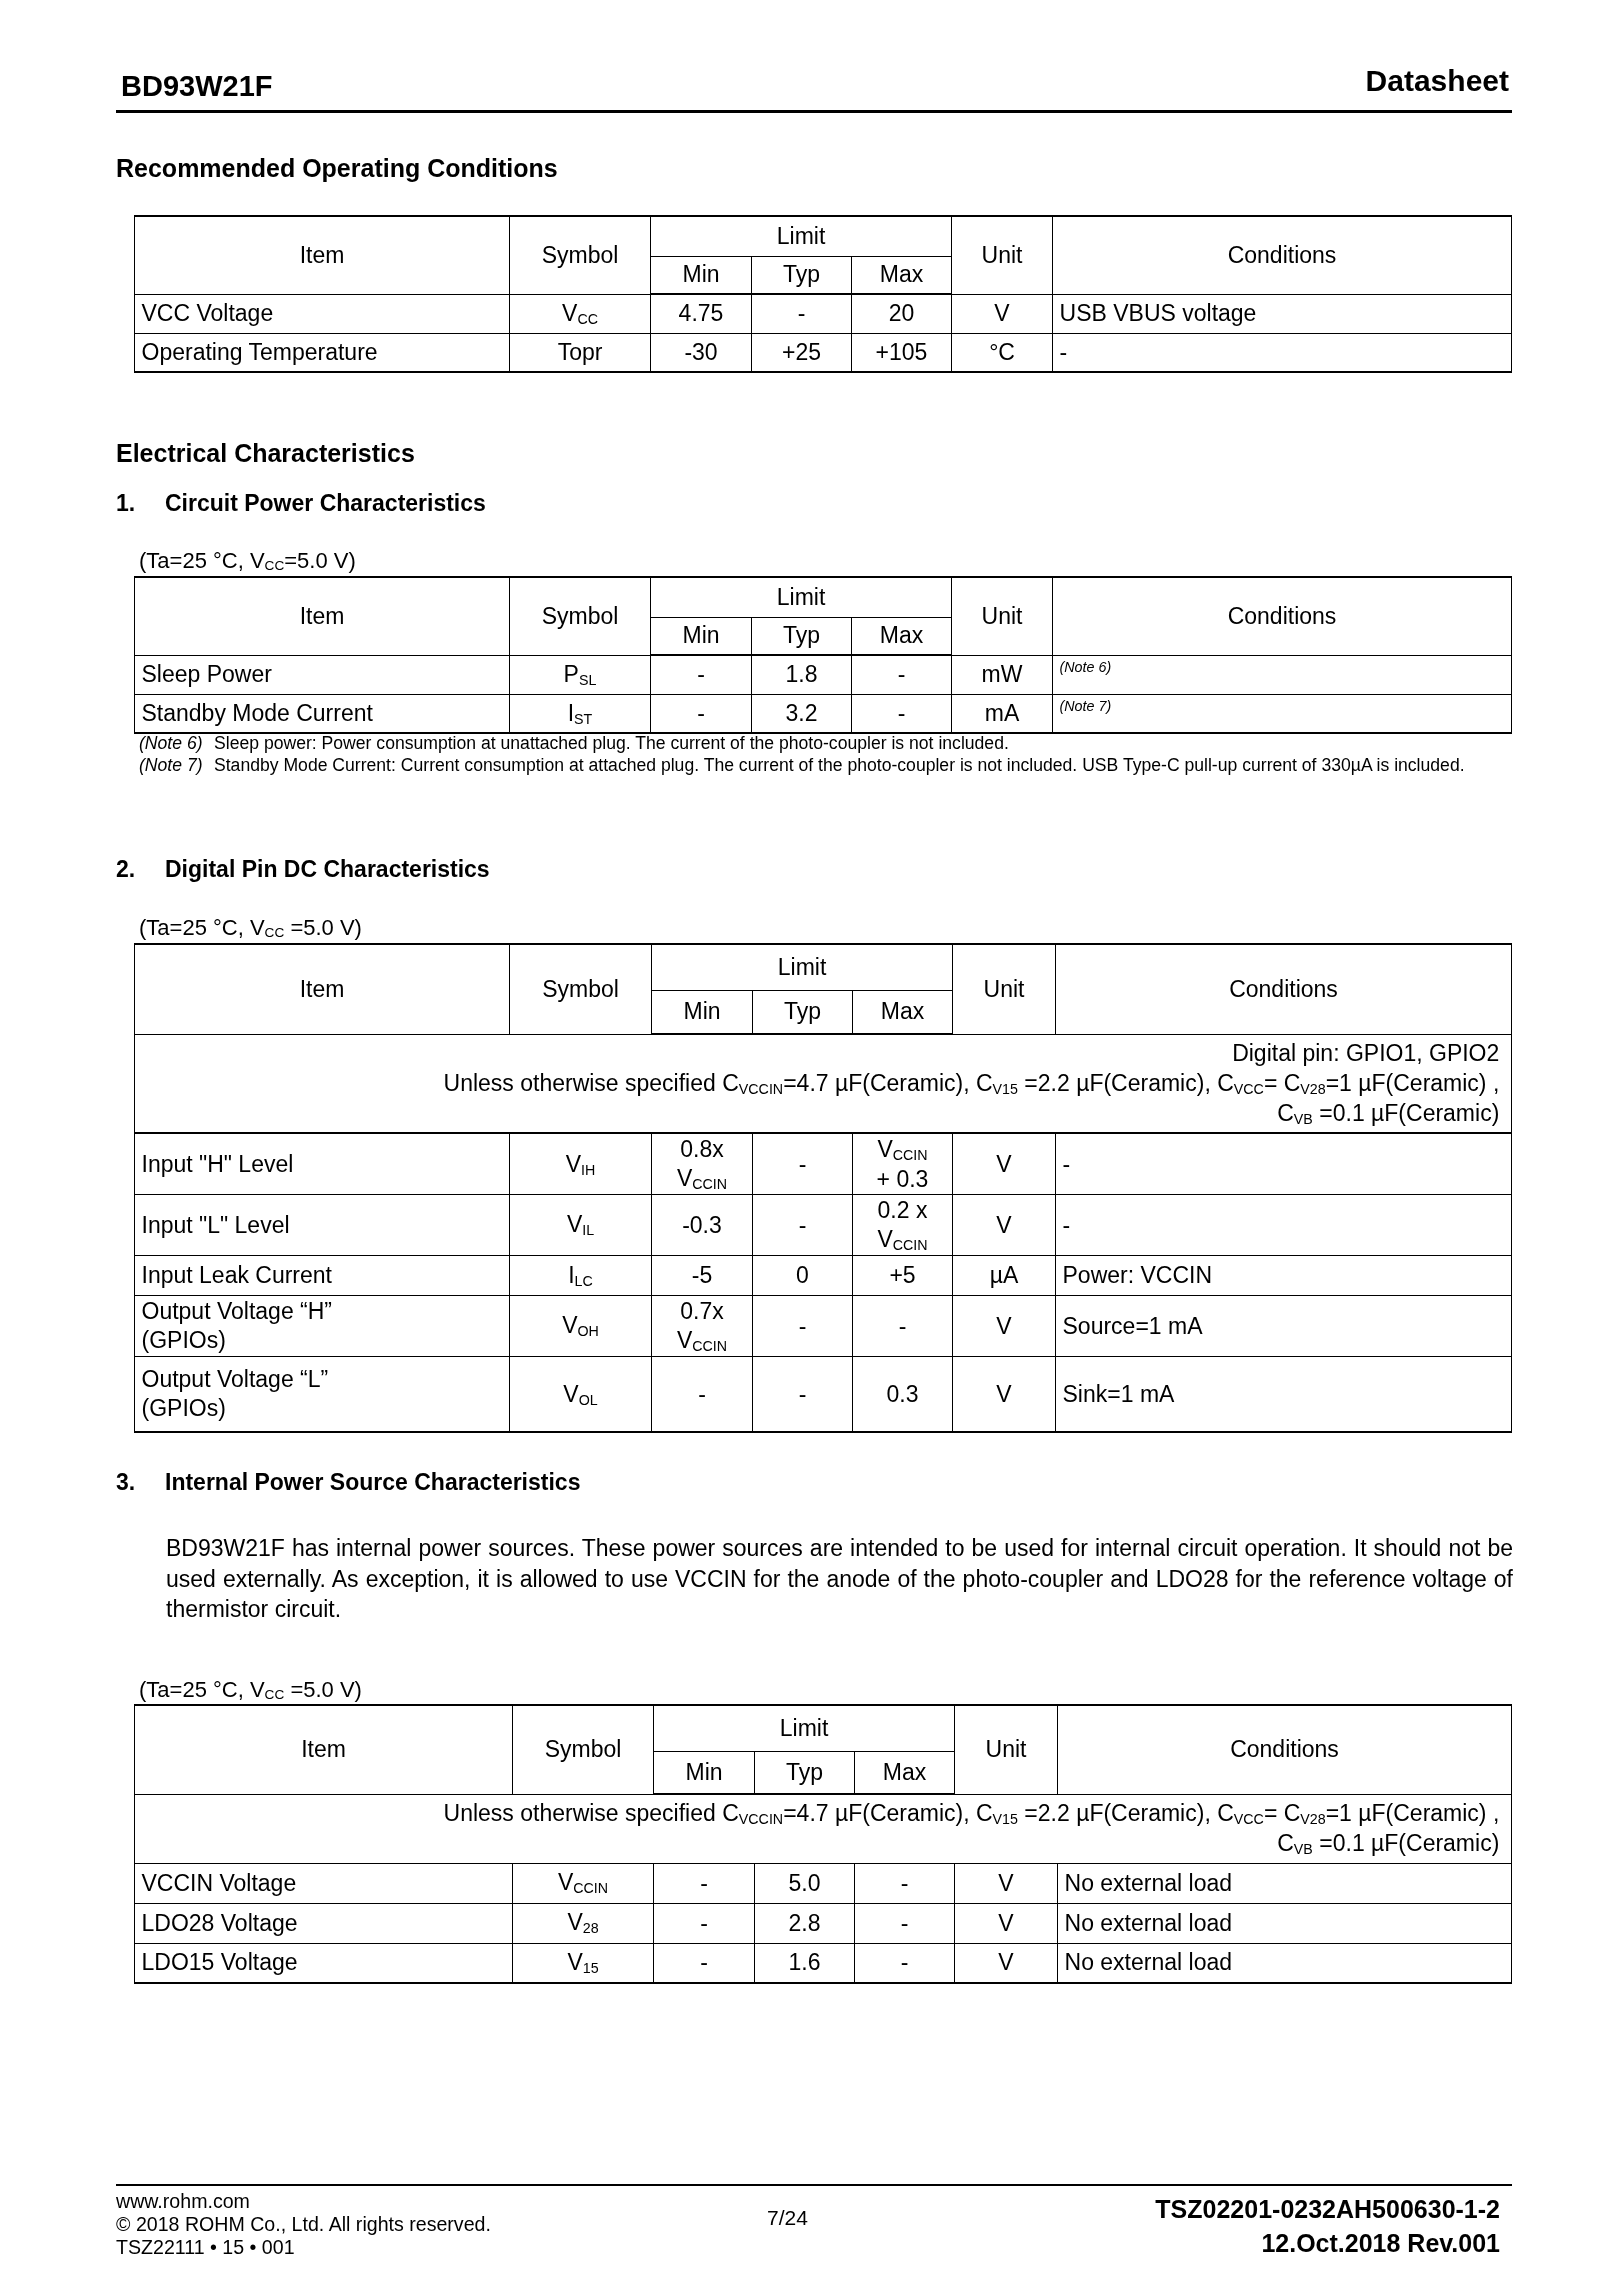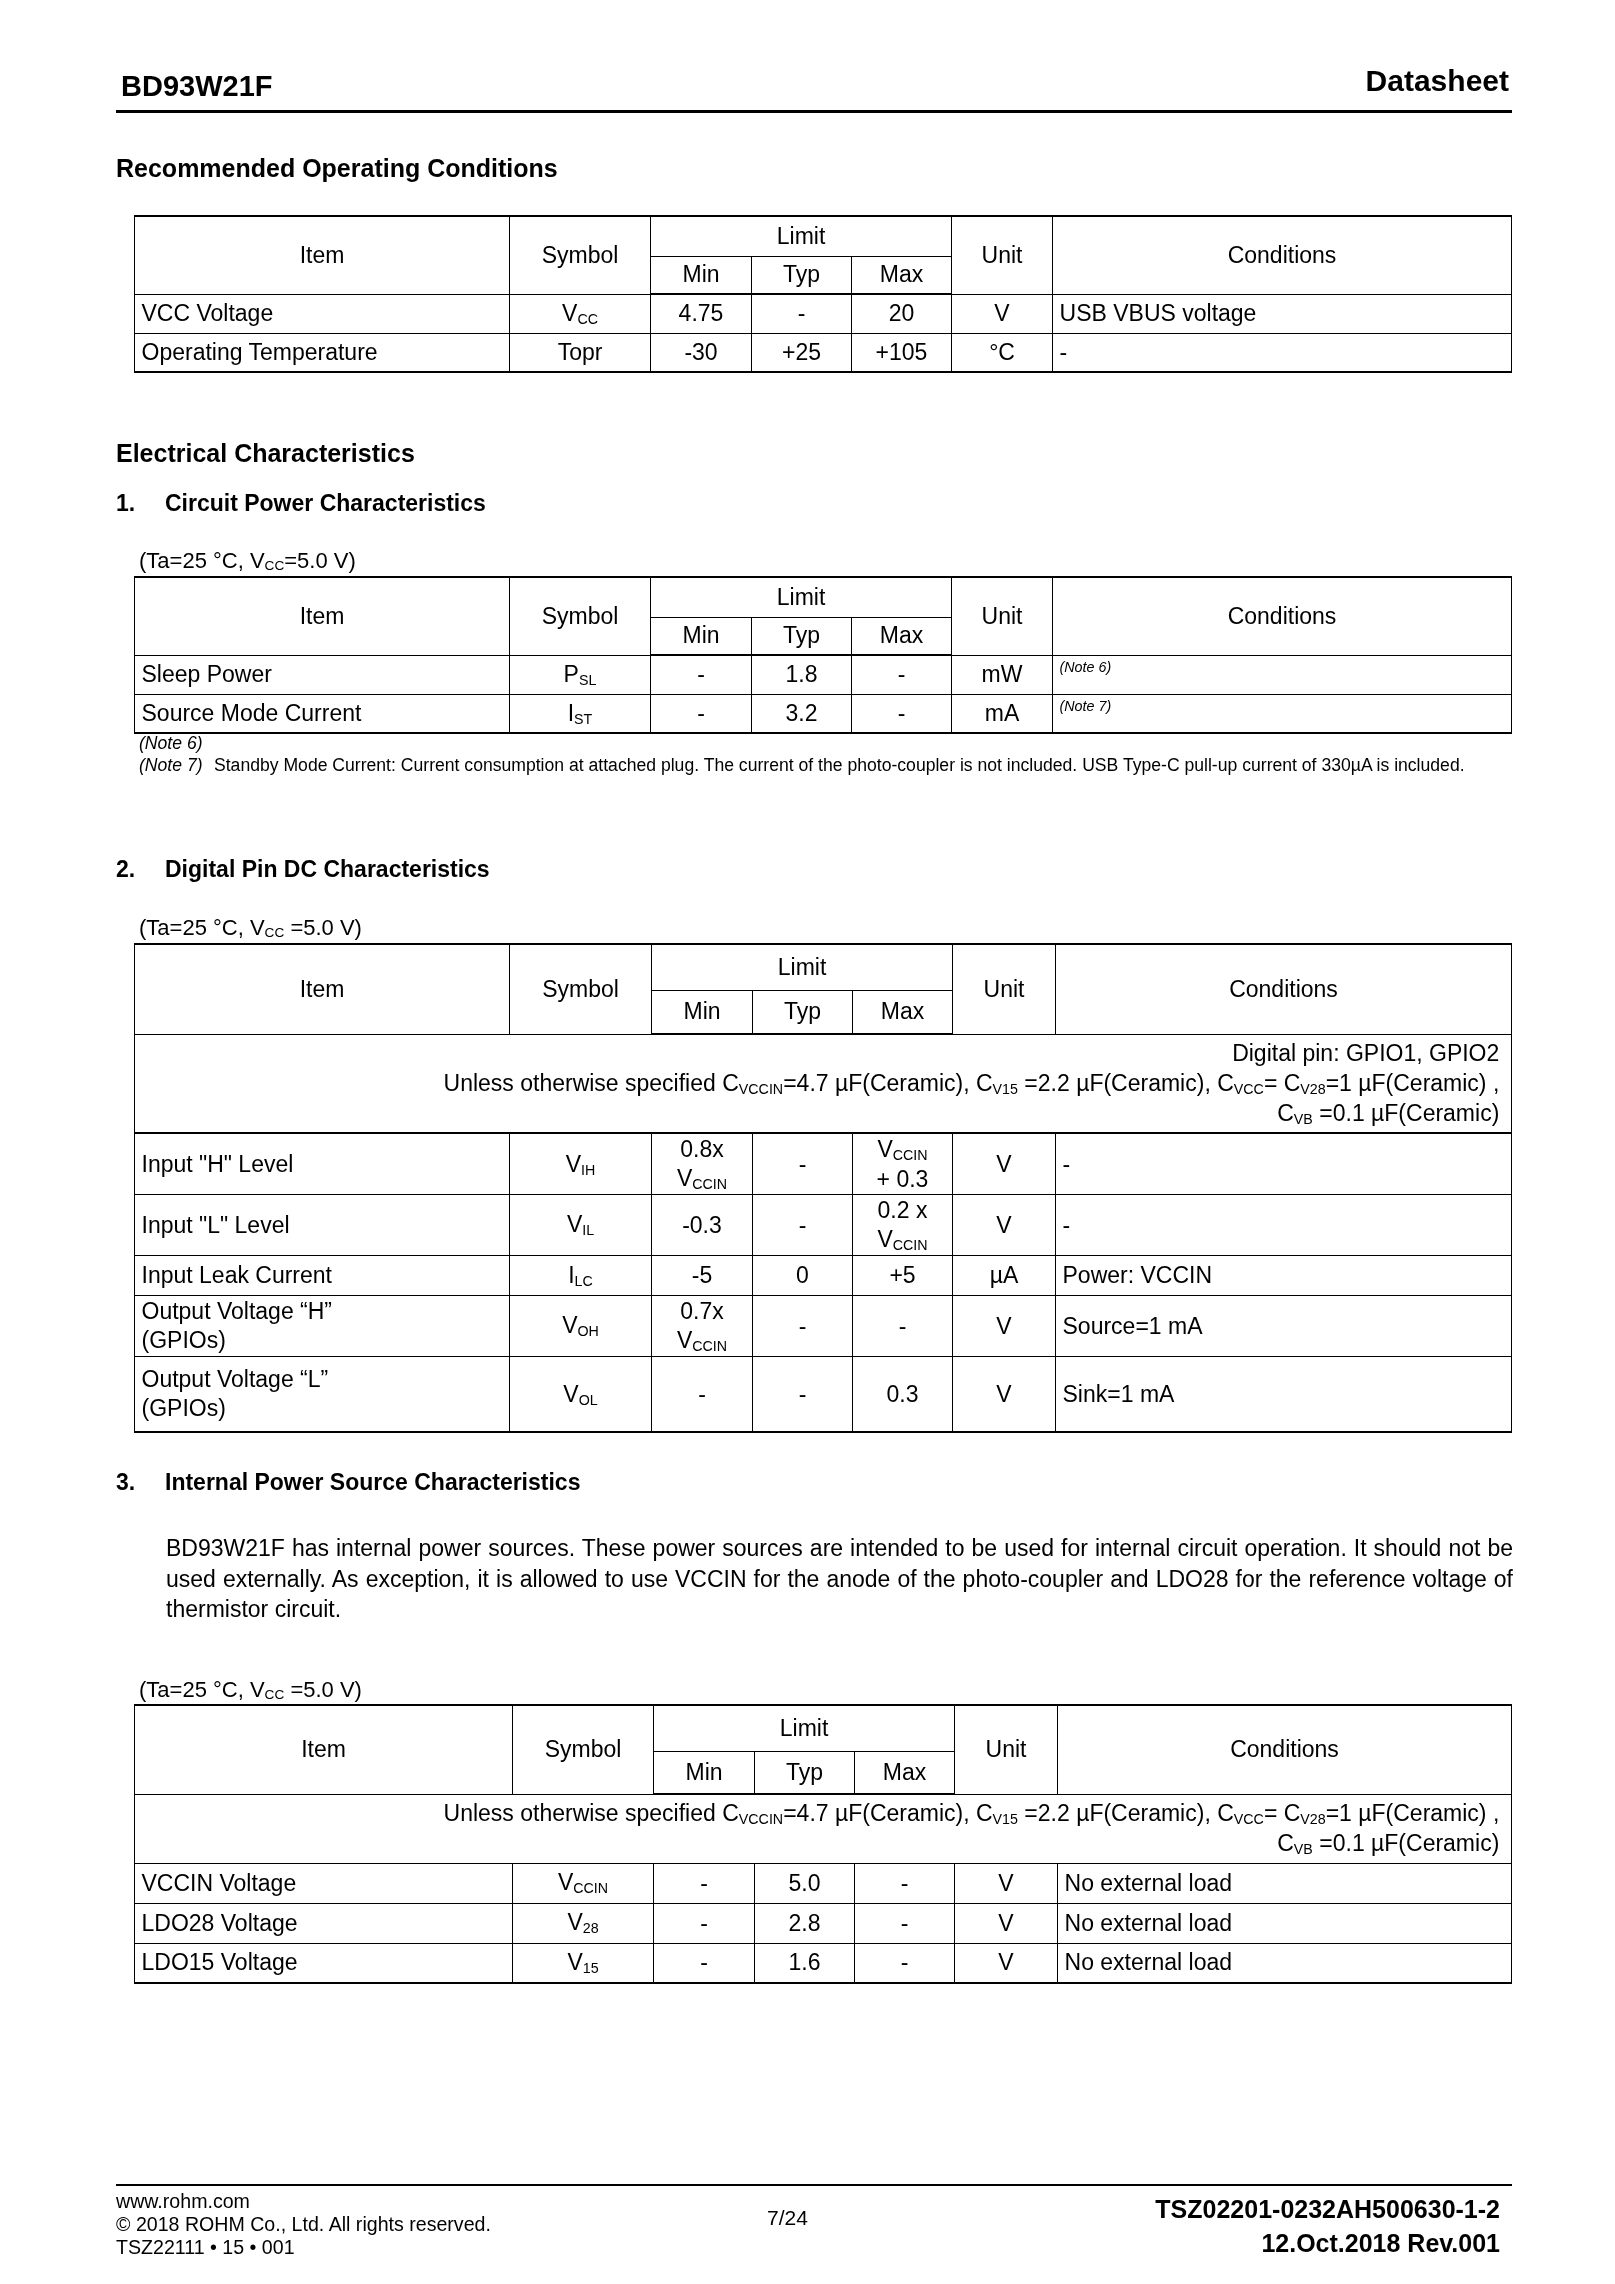--- a/index.html
+++ b/index.html
@@ -134,34 +134,35 @@
   <tr style="height:39px">
     <td class="left">Sleep Power</td>
     <td><span>P</span><sub>SL</sub></td>
     <td>-</td>
     <td>1.8</td>
     <td>-</td>
     <td>mW</td>
     <td class="note">(Note 6)</td>
   </tr>
   <tr style="height:39px">
-    <td class="left">Source Mode Current</td>
+    <td class="left">Standby Mode Current</td>
     <td><span>I</span><sub>ST</sub></td>
     <td>-</td>
     <td>3.2</td>
     <td>-</td>
     <td>mA</td>
     <td class="note">(Note 7)</td>
   </tr>
 </tbody>
   </table>
 
 <div class="notes" style="top:733px">
   <div class="n">
       <span class="tag">(Note 6)</span>
+      <span>Sleep power: Power consumption at unattached plug. The current of the photo-coupler is not included.</span>
     </div>
   <div class="n">
       <span class="tag">(Note 7)</span>
       <span>Standby Mode Current: Current consumption at attached plug. The current of the photo-coupler is not included. USB Type-C pull-up current of 330µA is included.</span>
     </div>
 </div>
 
 <div class="h2" style="top:856px">
   <span class="num">2.</span><span>Digital Pin DC Characteristics</span>
 </div>

